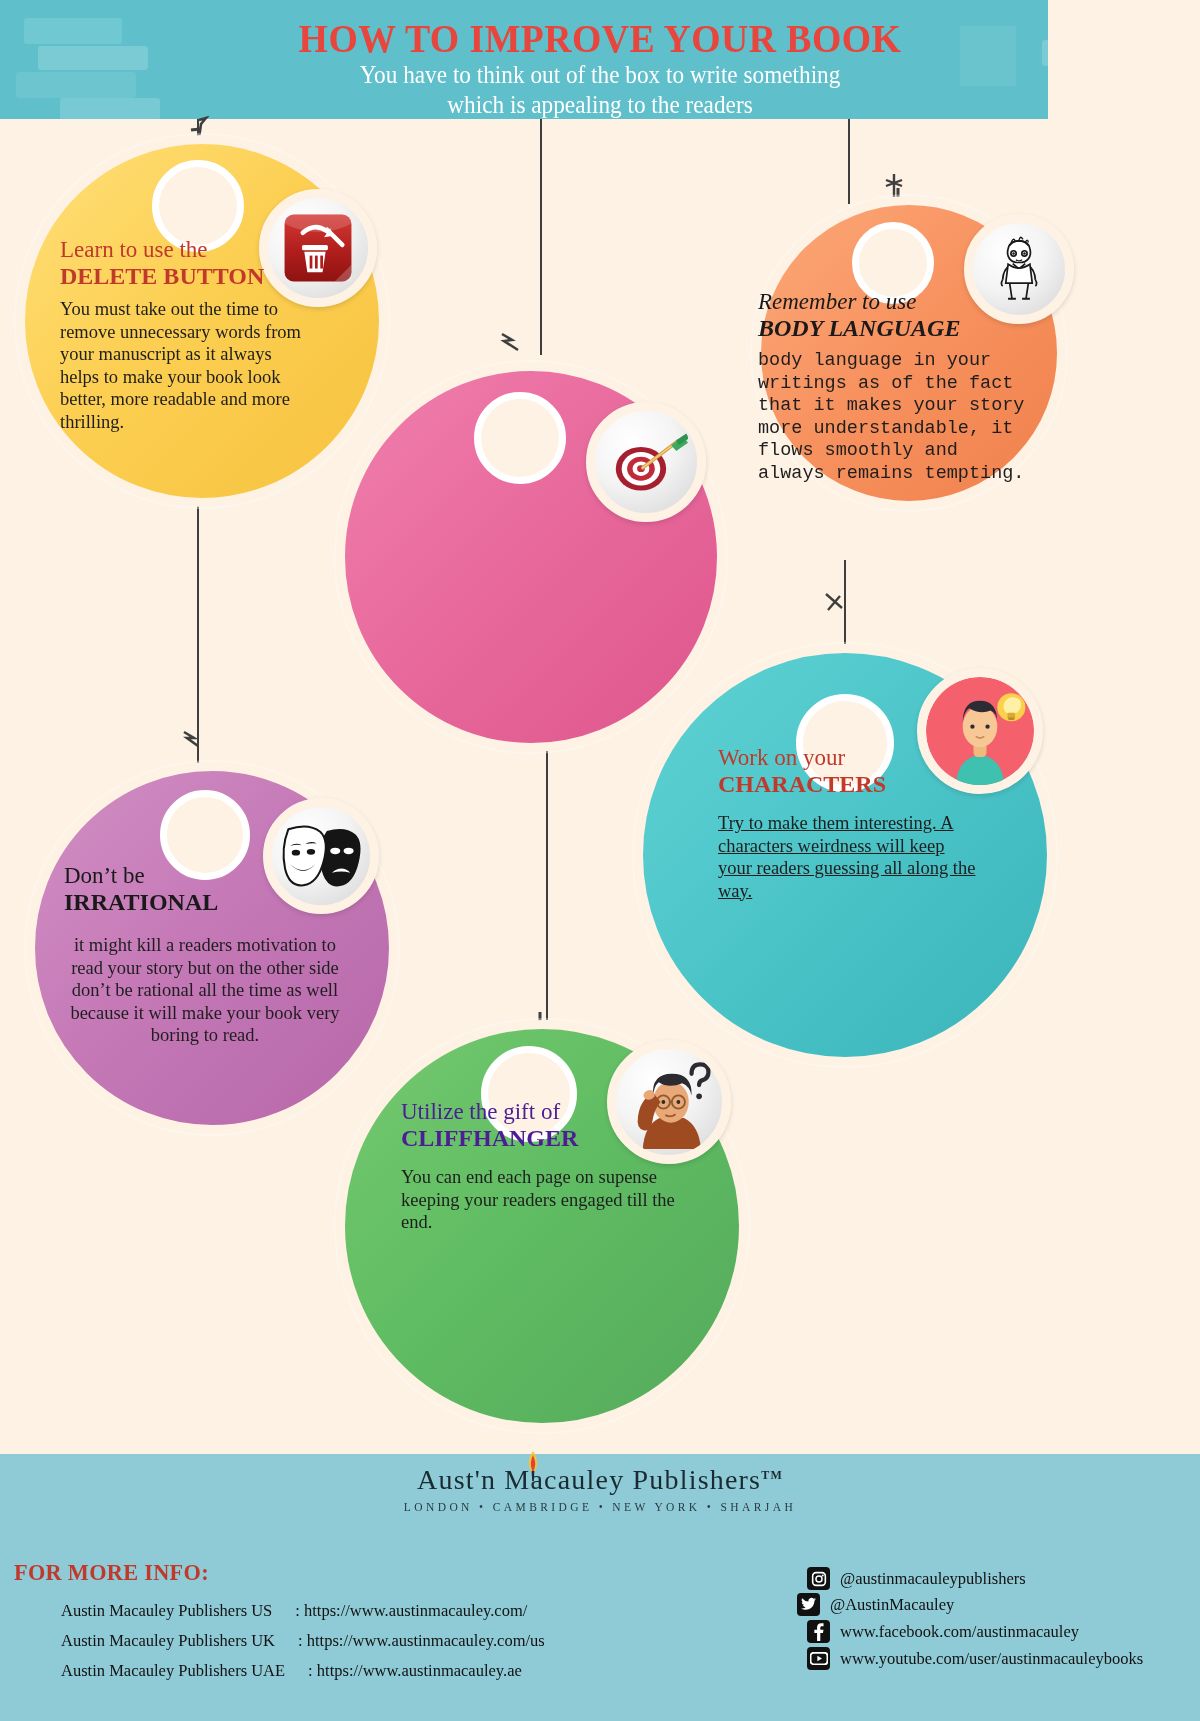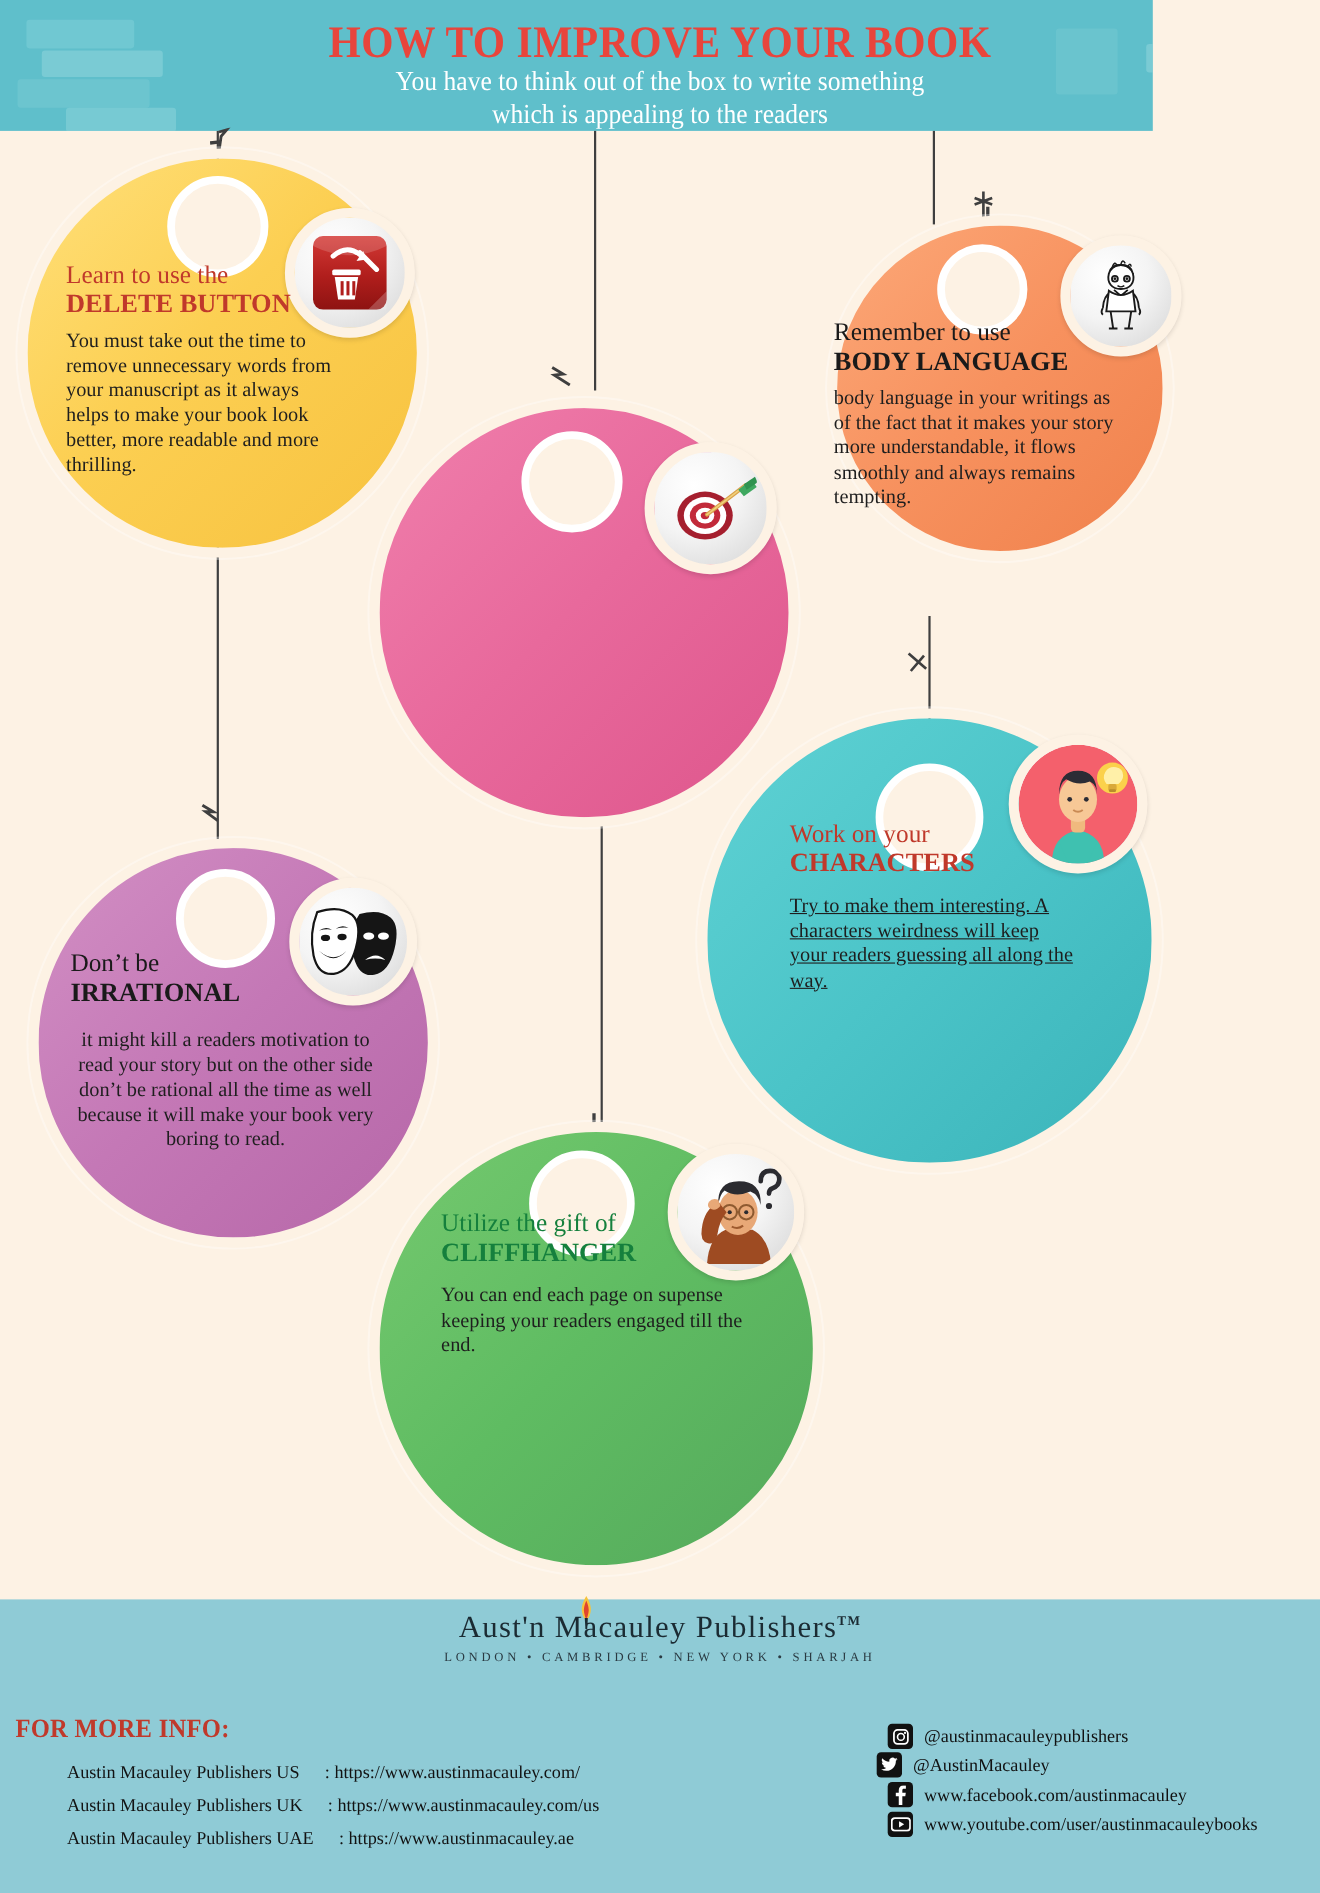--- a/index.html
+++ b/index.html
@@ -277,25 +277,25 @@
         <path d="M50 50 L47 66 L53 66 Z" fill="none"></path>
         <path d="M38 46 q-8 4 -9 18 M62 46 q8 4 9 18" fill="none"></path>
         <path d="M36 44 q14 10 28 0 l3 24 l-34 0 Z"></path>
         <path d="M38 68 l3 20 M62 68 l-3 20" fill="none"></path>
         <path d="M36 88 l10 0 M54 88 l10 0" fill="none" stroke-width="2.6"></path>
         <path d="M29 64 q-3 5 0 8 M71 64 q3 5 0 8" fill="none"></path>
       </g>
     </svg>
   </div>
   <div class="bubble-text" style="left:758px;top:288px;width:280px;">
-    <div class="b-head" style="color:#1A1A1A;">
+    <div class="b-head" style="color:#1A1A1A;font-style:italic;">
       <span>Remember to use</span><br>
       <span class="strong">BODY LANGUAGE</span>
     </div>
-    <div class="b-body" style="width:268px;">body language in your writings as of the fact that it makes your story more understandable, it flows smoothly and always remains tempting.</div>
+    <div class="b-body" style="width:268px;font-family:Liberation Mono, monospace;">body language in your writings as of the fact that it makes your story more understandable, it flows smoothly and always remains tempting.</div>
   </div>
 
   <div class="bubble" style="left:336px;top:362px;width:390px;height:390px;background:linear-gradient(135deg,#F07FAC 0%,#E8699C 48%,#DE568C 100%);"></div>
   <div class="bubble-hole" style="left:474px;top:392px;width:92px;height:92px;"></div>
   <div class="icon-badge" style="left:586px;top:402px;width:120px;height:120px;">
     <svg viewBox="0 0 100 100" width="84" height="84">
       <ellipse cx="44" cy="58" rx="30" ry="26" fill="#A51F2E"></ellipse>
       <ellipse cx="44" cy="58" rx="23" ry="20" fill="#FFFFFF"></ellipse>
       <ellipse cx="44" cy="58" rx="16.5" ry="14.2" fill="#C22A3A"></ellipse>
       <ellipse cx="44" cy="58" rx="10" ry="8.6" fill="#FFFFFF"></ellipse>
@@ -371,21 +371,21 @@
       <circle cx="44" cy="50" r="2" fill="#2B2B30"></circle>
       <circle cx="60" cy="50" r="2" fill="#2B2B30"></circle>
       <path d="M46 64 q6 3 11 -1" stroke="#9E5A2E" stroke-width="2" fill="none"></path>
       <path d="M33 40 q-14 8 -16 26 q-2 12 6 14 q7 2 9 -8 q2 -14 9 -22Z" fill="#9E4B22"></path>
       <path d="M33 38 q-6 -2 -9 2 q-3 5 2 7 q5 2 9 -3Z" fill="#E8A877"></path>
       <path d="M74 20 q0 -10 9 -10 q9 0 9 8 q0 7 -7 9 q-3 1 -3 5" stroke="#2B2B30" stroke-width="4.5" fill="none" stroke-linecap="round"></path>
       <circle cx="82" cy="44" r="3" fill="#2B2B30"></circle>
     </svg>
   </div>
   <div class="bubble-text" style="left:401px;top:1098px;width:300px;">
-    <div class="b-head" style="color:#15803d;">
+    <div class="b-head" style="color:#4c1d95;">
       <span>Utilize the gift of</span><br>
       <span class="strong">CLIFFHANGER</span>
     </div>
     <div class="b-body" style="width:282px;margin-top:14px;">You can end each page on supense keeping your readers engaged till the end.</div>
   </div>
 
   <div id="footer">
     <div id="logo-wrap">
       <div id="logo-name">
         <span>Aust'n Macauley Publishers</span><span id="logo-tm">TM</span>

